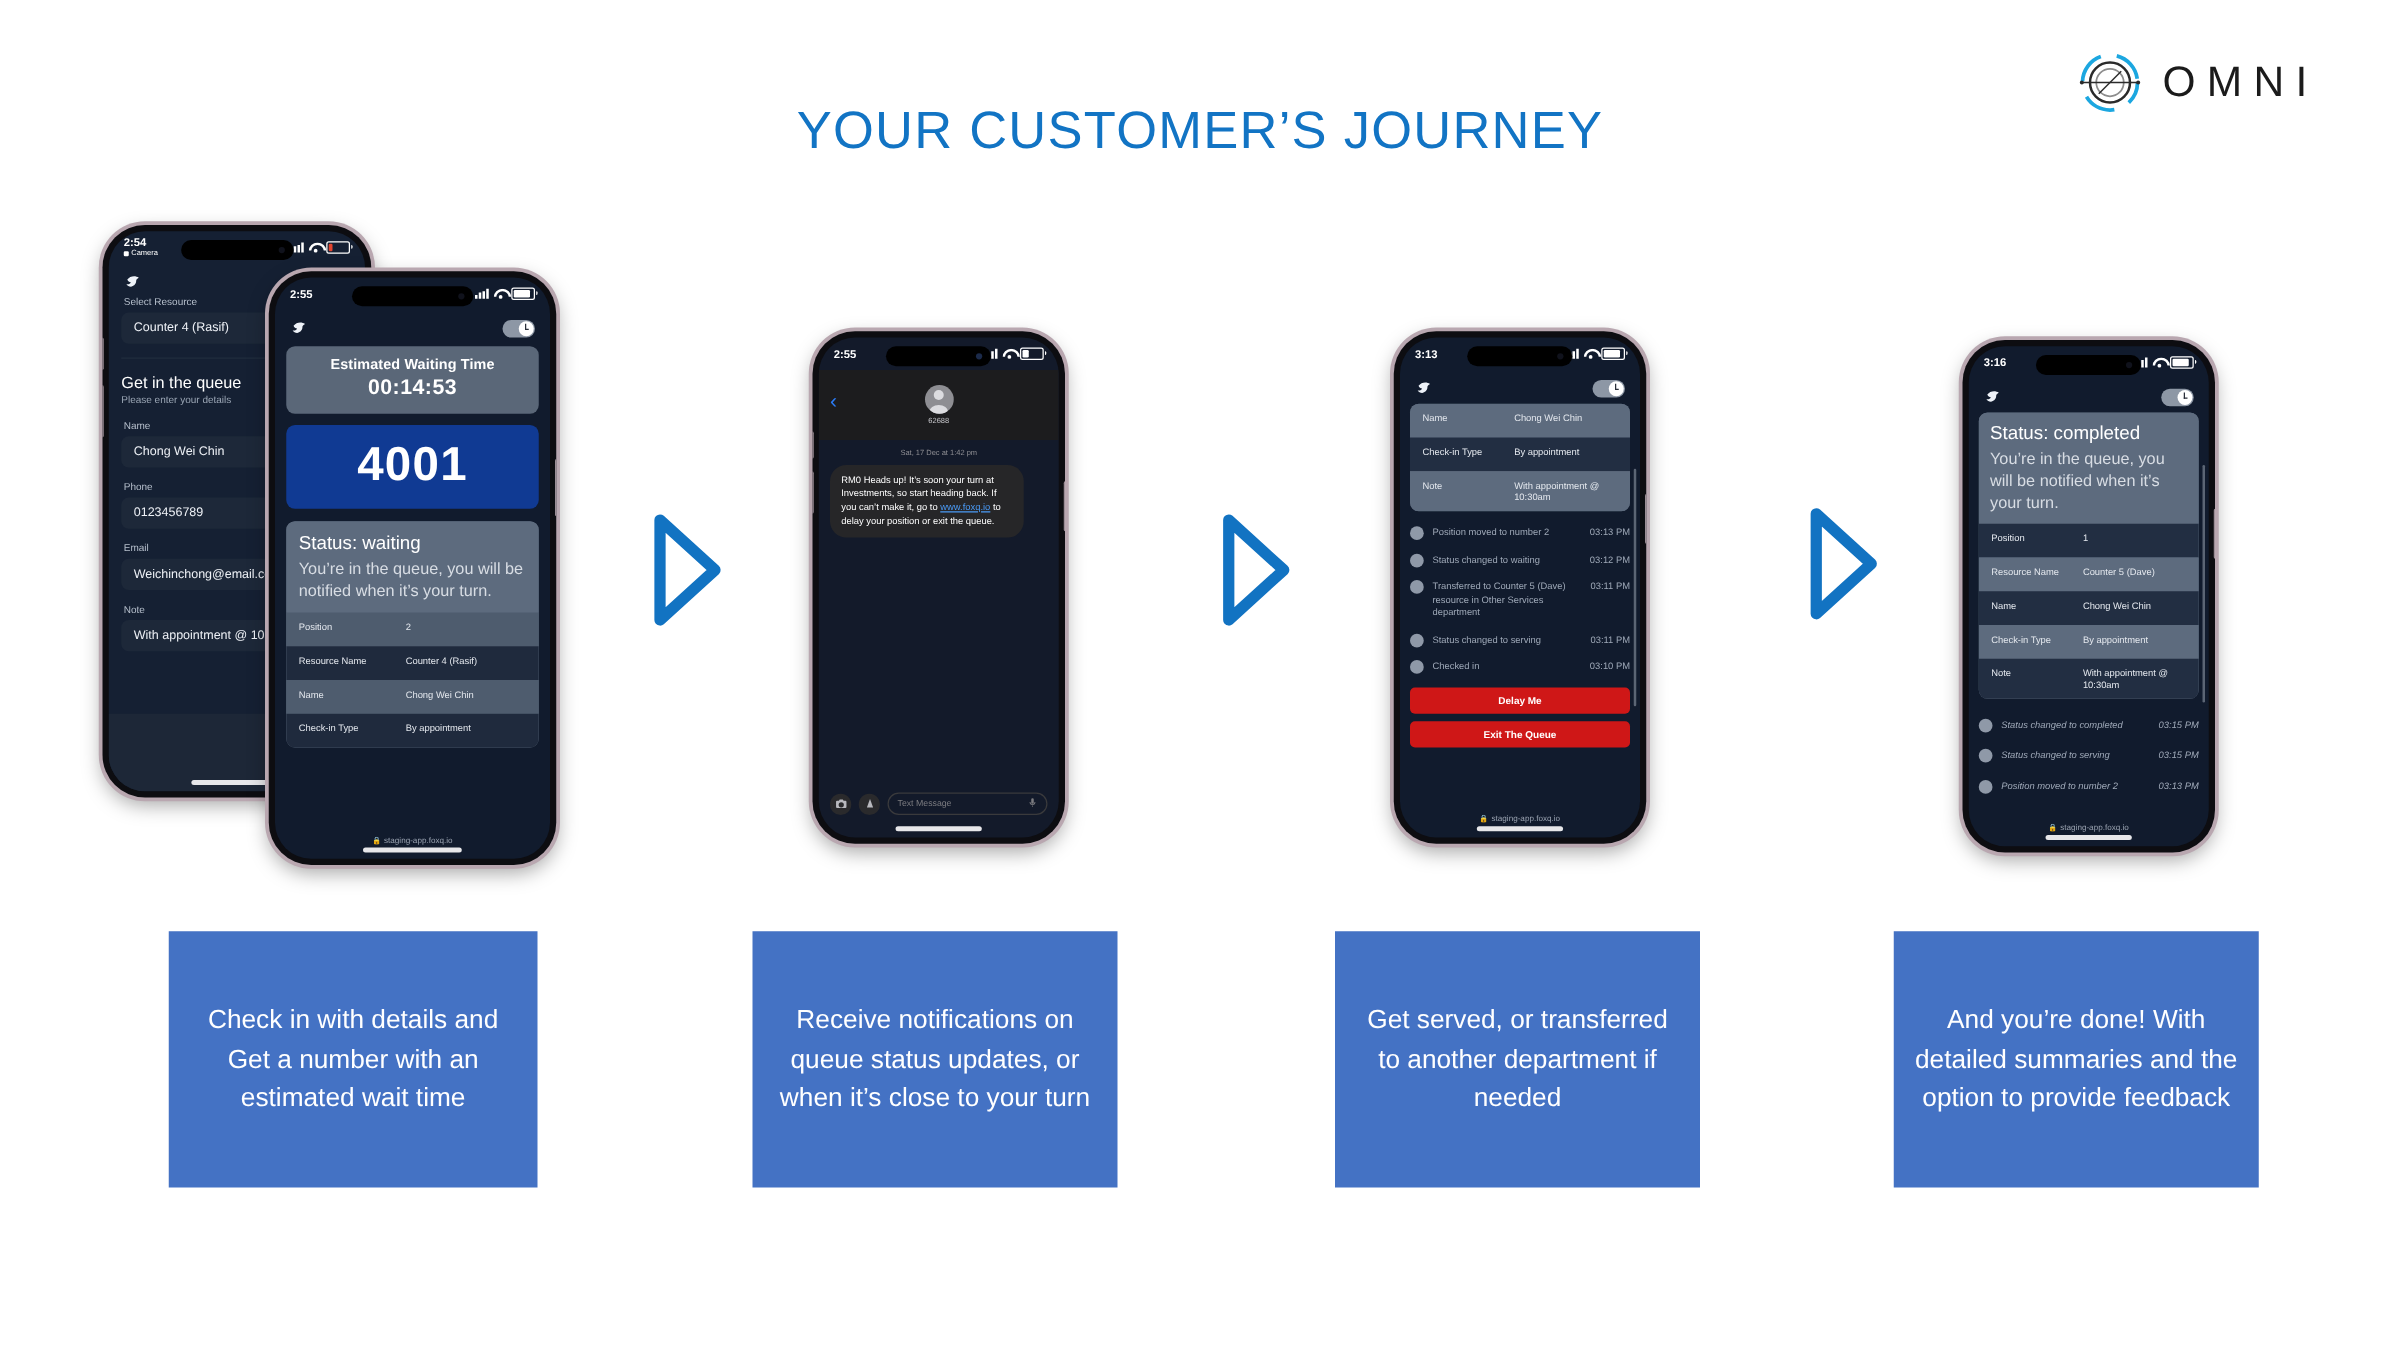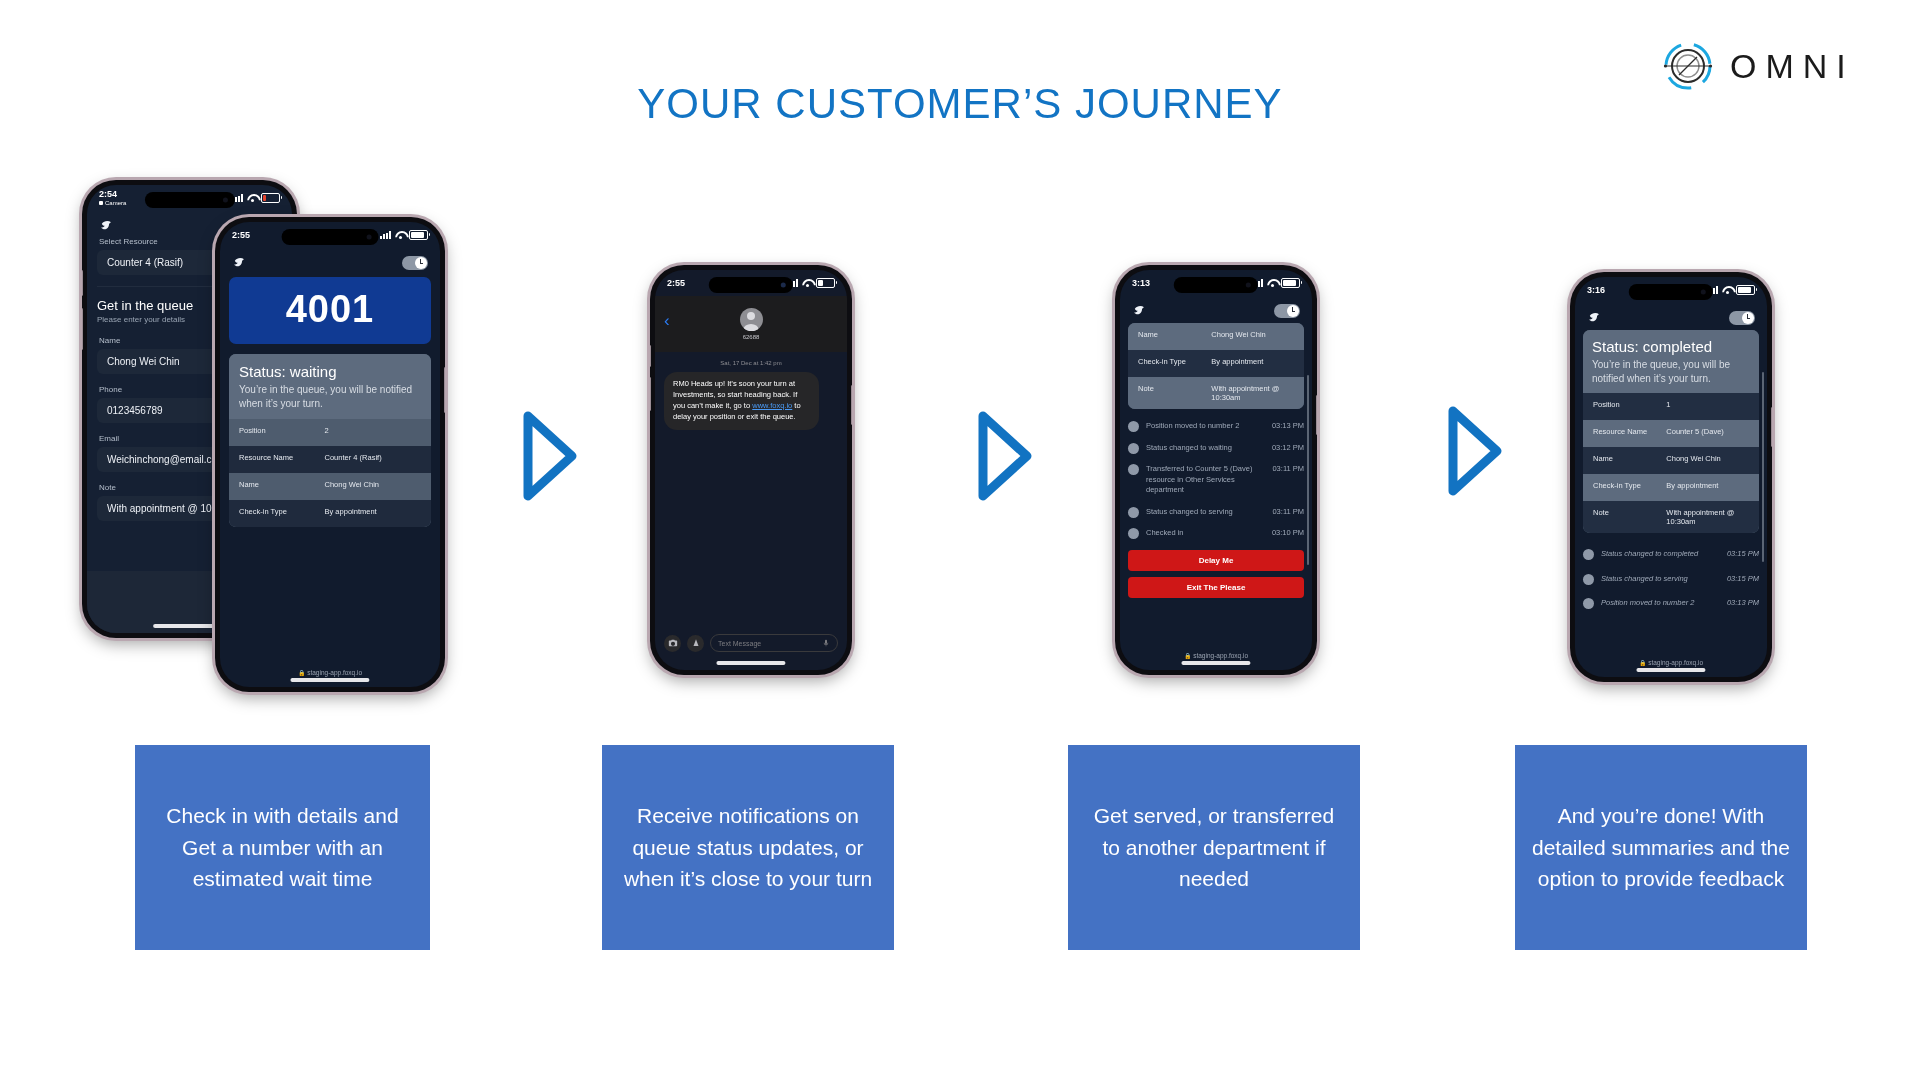--- a/index.html
+++ b/index.html
@@ -57,21 +57,21 @@
     border-left:1.5px solid #2a2f3a;border-bottom:1.5px solid #2a2f3a;}
   .appbody{position:absolute;top:56px;left:0;right:0;bottom:0;padding:0 9px;}
   .card{background:#5d6b7e;border-radius:7px;overflow:hidden;margin-bottom:9px;}
   .card.est{background:#5a6778;text-align:center;color:#fff;padding:9px 0 11px;}
   .card.est .lbl{font-size:11.5px;font-weight:700;letter-spacing:.1px;}
   .card.est .num{font-size:17px;font-weight:700;margin-top:2px;letter-spacing:.4px;}
   .ticket{background:#103a93;border-radius:7px;color:#fff;text-align:center;
     font-size:38px;font-weight:800;padding:11px 0 13px;margin-bottom:10px;letter-spacing:1px;}
   .statusbox{padding:9px 10px 9px;background:#5d6b7e;}
   .statusbox .st{font-size:15px;color:#fff;font-weight:400;}
-  .statusbox .sub{font-size:10px;color:#d8dde4;margin-top:3px;line-height:1.35;}
+  .statusbox .sub{font-size:13px;color:#d8dde4;margin-top:3px;line-height:1.35;}
   .kv{display:flex;align-items:flex-start;padding:7px 10px;font-size:7.5px;min-height:13px;}
   .kv .k{width:47%;color:#e4e8ee;}
   .kv .v{flex:1;color:#e4e8ee;}
   .kv.odd{background:#4e5c6e;}
   .kv.even{background:#1f2a3d;}
   .kv.lite{background:#5d6b7e;}
   .kv.dk{background:#222e42;}
   .urlbar{position:absolute;bottom:11px;left:0;right:0;text-align:center;
     font-size:6.5px;color:#9aa3b1;}
   .urlbar .lock{font-size:6px;}
@@ -229,20 +229,24 @@
           <svg viewBox="0 0 24 24">
               <path d="M4 8c3-4 9-5 13-2-2 1-3 2-3 4 0 3-3 6-6 6-2 0-4-1-5-3 2 1 4 0 5-2-2 0-3-1-4-3z" fill="#eef2f8"></path>
             </svg>
         </span>
         <span class="toggle">
             <span class="knob"></span>
           </span>
       </div>
 
       <div class="appbody" style="top:55px;">
+        <div class="card est">
+          <div class="lbl">Estimated Waiting Time</div>
+          <div class="num">00:14:53</div>
+        </div>
         <div class="ticket">4001</div>
         <div class="card">
           <div class="statusbox">
             <div class="st">Status: waiting</div>
             <div class="sub">You’re in the queue, you will be notified when it’s your turn.</div>
           </div>
           <div class="kv odd">
             <span class="k">Position</span>
             <span class="v">2</span>
           </div>
@@ -413,21 +417,21 @@
             <span class="tm">03:11 PM</span>
             </div>
           <div class="tlitem">
               <span class="dot"></span>
             <span class="txt">Checked in</span>
             <span class="tm">03:10 PM</span>
             </div>
         </div>
 
         <div class="redbtn">Delay Me</div>
-        <div class="redbtn">Exit The Please</div>
+        <div class="redbtn">Exit The Queue</div>
       </div>
       <div class="scrollthumb" style="top:105px;height:190px;"></div>
       <div class="urlbar">
         <span class="lock">🔒</span>
         <span>staging-app.foxq.io</span>
       </div>
       <div class="homebar"></div>
     </div>
   </div>
 

